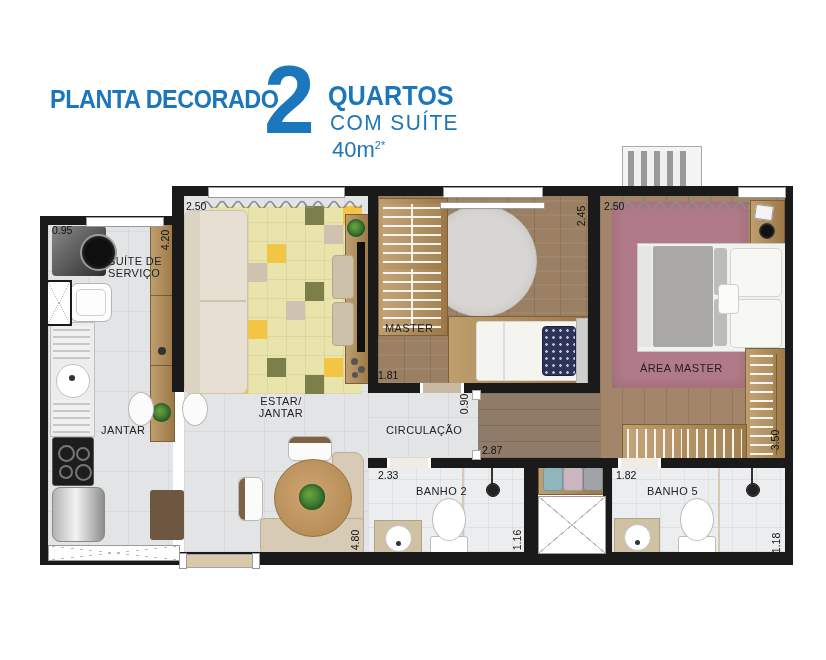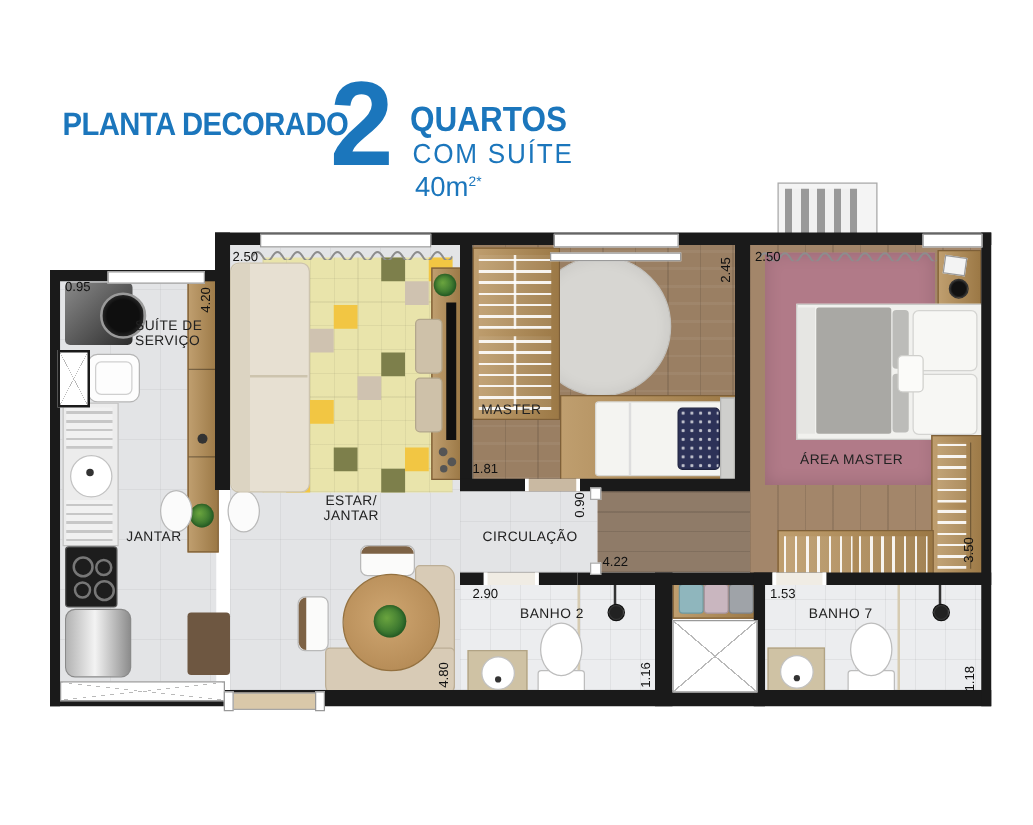--- a/index.html
+++ b/index.html
@@ -256,28 +256,28 @@
 
 <div class="lab" style="left:108px;top:255px">SUÍTE DE
 SERVIÇO</div>
 <div class="lab" style="left:101px;top:424px">JANTAR</div>
 <div class="lab" style="left:281px;top:395px;transform:translateX(-50%);text-align:center">ESTAR/
 JANTAR</div>
 <div class="lab" style="left:385px;top:322px">MASTER</div>
 <div class="lab" style="left:386px;top:424px">CIRCULAÇÃO</div>
 <div class="lab" style="left:640px;top:362px">ÁREA MASTER</div>
 <div class="lab" style="left:416px;top:485px">BANHO 2</div>
-<div class="lab" style="left:647px;top:485px">BANHO 7</div>
+<div class="lab" style="left:647px;top:485px">BANHO 5</div>
 
 <div class="dim" style="left:52px;top:224px">0.95</div>
 <div class="dim rot" style="left:165px;top:240px">4.20</div>
 <div class="dim" style="left:186px;top:200px">2.50</div>
 <div class="dim rot" style="left:581px;top:216px">2.45</div>
 <div class="dim" style="left:604px;top:200px">2.50</div>
 <div class="dim" style="left:378px;top:369px">1.81</div>
 <div class="dim rot" style="left:464px;top:404px">0.90</div>
-<div class="dim" style="left:482px;top:444px">4.22</div>
+<div class="dim" style="left:482px;top:444px">2.87</div>
 <div class="dim rot" style="left:355px;top:540px">4.80</div>
-<div class="dim" style="left:378px;top:469px">2.90</div>
+<div class="dim" style="left:378px;top:469px">2.33</div>
 <div class="dim rot" style="left:517px;top:540px">1.16</div>
-<div class="dim" style="left:616px;top:469px">1.53</div>
+<div class="dim" style="left:616px;top:469px">1.82</div>
 <div class="dim rot" style="left:776px;top:543px">1.18</div>
 <div class="dim rot" style="left:775px;top:440px">3.50</div>
 
 </body></html>

